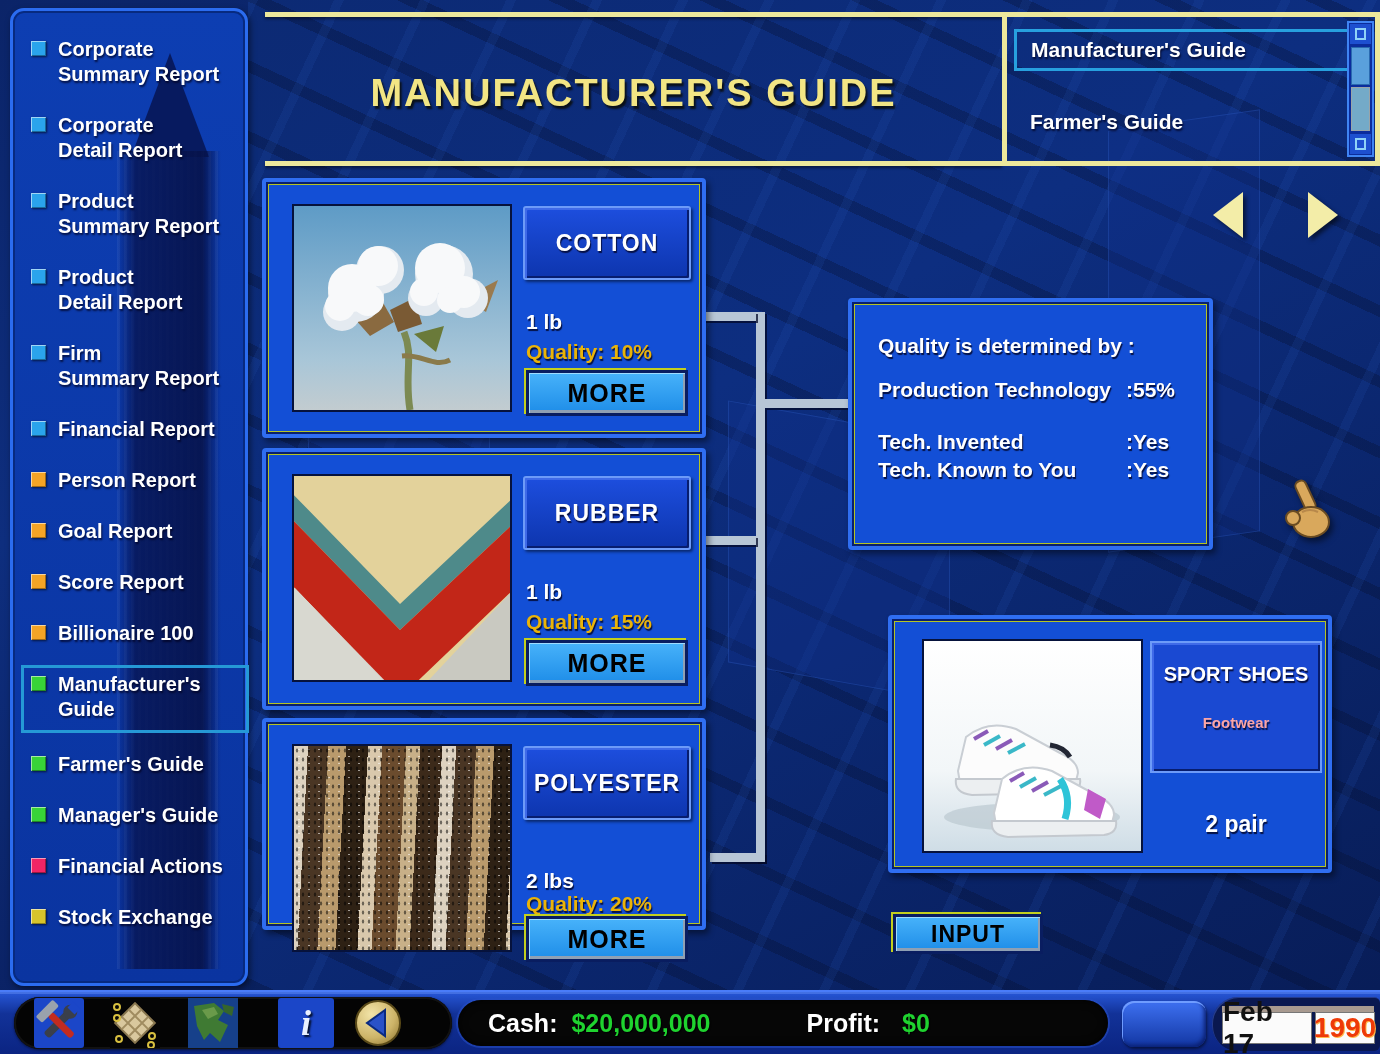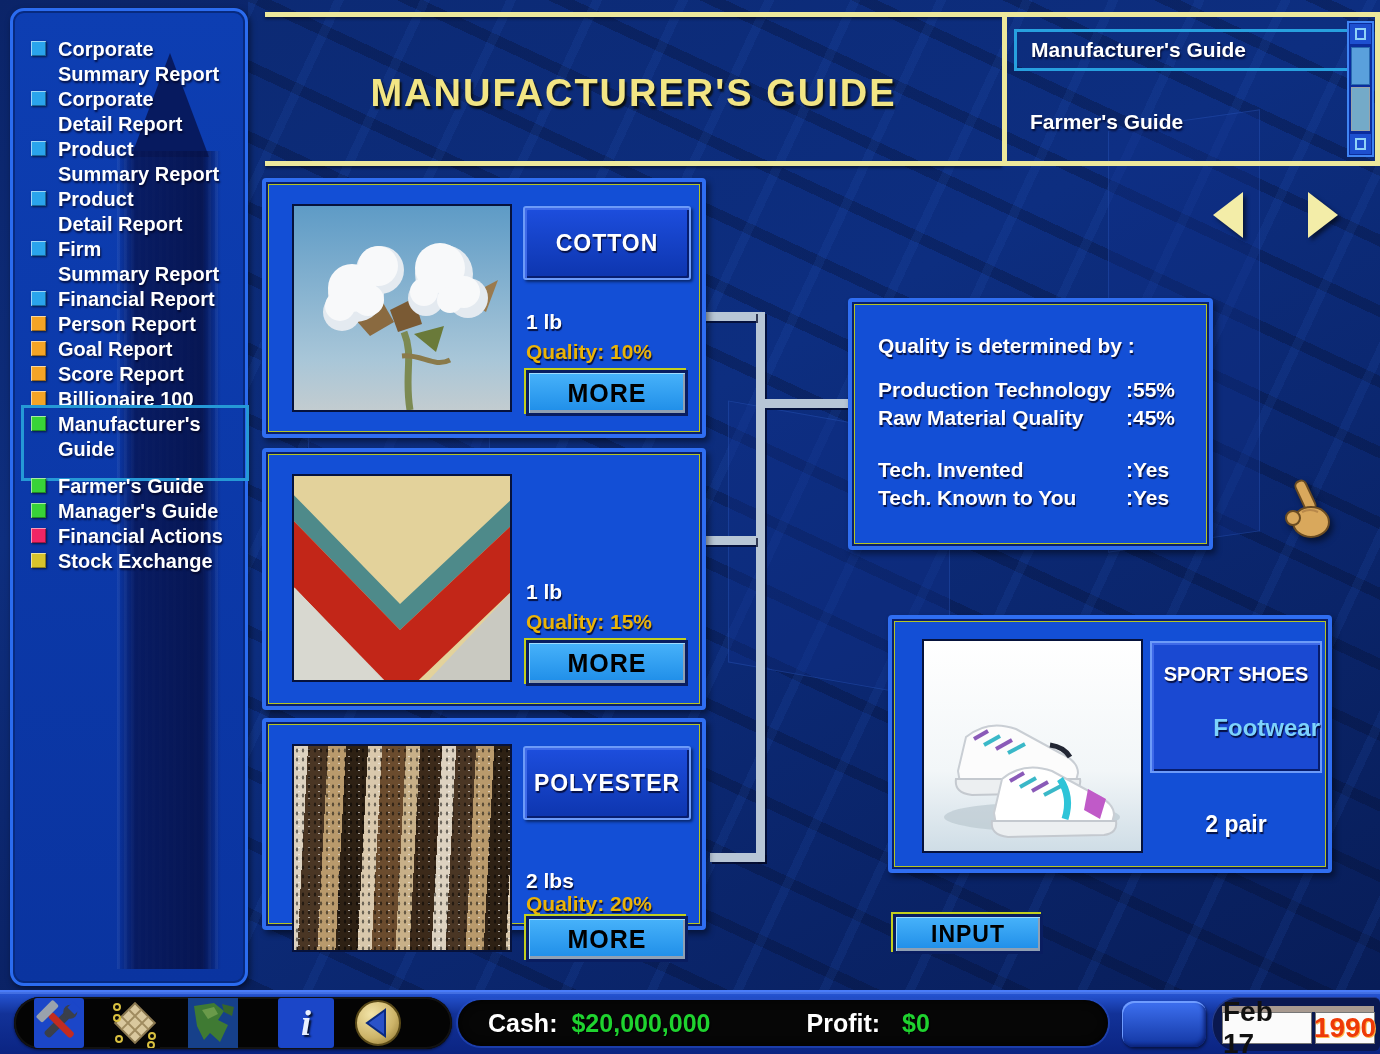--- a/index.html
+++ b/index.html
@@ -18,24 +18,24 @@
 
   
   .sidebar{left:10px;top:8px;width:238px;height:978px;border:3px solid #2b6cf0;border-radius:14px;
            background:linear-gradient(#0d3eb2,#0a34a0);box-shadow:inset 0 0 0 2px #072a80, 2px 3px 6px rgba(0,0,0,.5);}
   .tower{position:absolute;left:104px;top:140px;width:104px;bottom:14px;
          background:linear-gradient(90deg,rgba(10,26,90,0),rgba(7,22,86,.85) 18%,rgba(6,18,74,.9) 82%,rgba(10,26,90,0)),
          repeating-linear-gradient(90deg,rgba(150,180,240,.10) 0 3px,transparent 3px 7px);}
   .tower-top{position:absolute;left:118px;top:42px;width:78px;height:104px;
          clip-path:polygon(50% 0,100% 100%,0 100%);
          background:rgba(7,22,86,.9);}
-  .side-list{position:absolute;left:18px;top:26px;display:flex;flex-direction:column;width:214px;}
+  .side-list{position:absolute;left:18px;top:26px;display:flex;flex-direction:column;gap:26px;width:214px;}
   .side-item{display:flex;gap:12px;color:#fff;font-size:20px;line-height:25px;cursor:pointer;
              text-shadow:1px 2px 2px rgba(0,0,30,.75);}
-  .side-item.selected{border:3px solid #2599d6;margin:-7px -4px -7px -10px;padding:4px 1px 16px 7px;}
+  .side-item.selected{border:3px solid #2599d6;margin:-7px -4px -7px -10px;padding:4px 1px 8px 7px;}
   .bullet{flex:0 0 15px;width:15px;height:15px;margin-top:4px;
           box-shadow:inset 1px 1px 0 rgba(255,255,255,.55), inset -1px -1px 0 rgba(0,0,0,.35), 1px 1px 2px rgba(0,0,0,.6);}
   .side-label{white-space:pre-line;}
 
   
   .line-y{background:#ece89c;box-shadow:0 2px 3px rgba(0,0,0,.45);}
   .title-text{left:265px;top:72px;width:737px;text-align:center;font-size:38px;letter-spacing:2px;
               color:#f2e584;text-shadow:2px 3px 2px rgba(10,10,0,.8);}
 
   
@@ -94,21 +94,21 @@
   .qp-row .lbl{flex:1;}
   .qp-row .val{width:64px;}
   .qp-gap{height:24px;}
 
   
   .product-panel{left:888px;top:615px;width:444px;height:258px;}
   .prod-photo{position:absolute;left:30px;top:20px;width:221px;height:214px;border:2px solid #06123c;background:#fff;overflow:hidden;box-sizing:border-box;}
   .prod-name-box{position:absolute;left:258px;top:22px;width:172px;height:132px;background:#1a49d2;
       border:2px solid #6d9bf8;box-sizing:border-box;box-shadow:inset 2px 2px 0 #3f6ae8, inset -2px -2px 0 #071d6e;}
   .prod-name{margin-top:20px;text-align:center;color:#fff;font-size:20px;text-shadow:1px 2px 1px rgba(0,0,30,.8);}
-  .prod-cat{margin-top:28px;text-align:right;color:#7dd3fc;font-size:24px;text-shadow:1px 2px 1px rgba(0,0,30,.8);}
+  .prod-cat{margin-top:28px;text-align:center;color:#fca5a5;font-size:15px;text-shadow:1px 2px 1px rgba(0,0,30,.8);}
   .prod-amount{position:absolute;left:258px;top:192px;width:172px;text-align:center;color:#fff;font-size:23px;text-shadow:1px 2px 1px rgba(0,0,30,.8);}
   .io-btn{width:150px;height:40px;font-size:23px;}
 
   
   .hand-cursor{left:1278px;top:478px;filter:drop-shadow(3px 4px 3px rgba(0,0,0,.5));}
 
   
   .bottom-bar{left:0;top:990px;width:1380px;height:64px;
       background:linear-gradient(#2757d8 0%,#123298 35%,#0b2482 100%);
       border-top:2px solid #4a7cf8;box-shadow:inset 0 2px 0 rgba(120,160,255,.35);}
@@ -297,20 +297,23 @@
     <div class="mat-photo">
       <svg width="216" height="204" viewBox="0 0 216 204">
         <rect width="216" height="204" fill="#e3d29b"></rect>
         <path d="M-5 14 L106 128 L221 20 L221 46 L106 154 L-5 40 Z" fill="#4e8a8a"></path>
         <path d="M-5 40 L106 154 L221 46 L221 112 L106 222 L-5 106 Z" fill="#c22618"></path>
         <path d="M-5 106 L98 212 L-5 204 Z" fill="#d4d4cc"></path>
         <path d="M-5 106 L106 222 L-5 222 Z" fill="#d8d8d0"></path>
         <path d="M221 112 L118 222 L221 222 Z" fill="#c9c9c1"></path>
       </svg>
     </div>
+    <div class="mat-name-btn">
+      <span>RUBBER</span>
+    </div>
     <div class="mat-qty">1 lb</div>
     <div class="mat-quality">Quality: 15%</div>
     <div class="push-btn more-btn">
       <span>MORE</span>
     </div>
   </div>
 
   <div class="abs game-card mat-card" style="top:718px;height:212px;">
     <div class="mat-photo">
       <div class="poly-texture"></div>
@@ -324,24 +327,20 @@
       <span>MORE</span>
     </div>
   </div>
 
   <div class="abs game-card quality-panel">
     <div class="qp-title">Quality is determined by :</div>
     <div class="qp-rows">
       <div class="qp-row">
         <span class="lbl">Production Technology</span>
         <span class="val">:55%</span>
-      </div>
-      <div class="qp-row">
-        <span class="lbl">Raw Material Quality</span>
-        <span class="val">:45%</span>
       </div>
       <div class="qp-gap"></div>
       <div class="qp-row">
         <span class="lbl">Tech. Invented</span>
         <span class="val">:Yes</span>
       </div>
       <div class="qp-row">
         <span class="lbl">Tech. Known to You</span>
         <span class="val">:Yes</span>
       </div>

